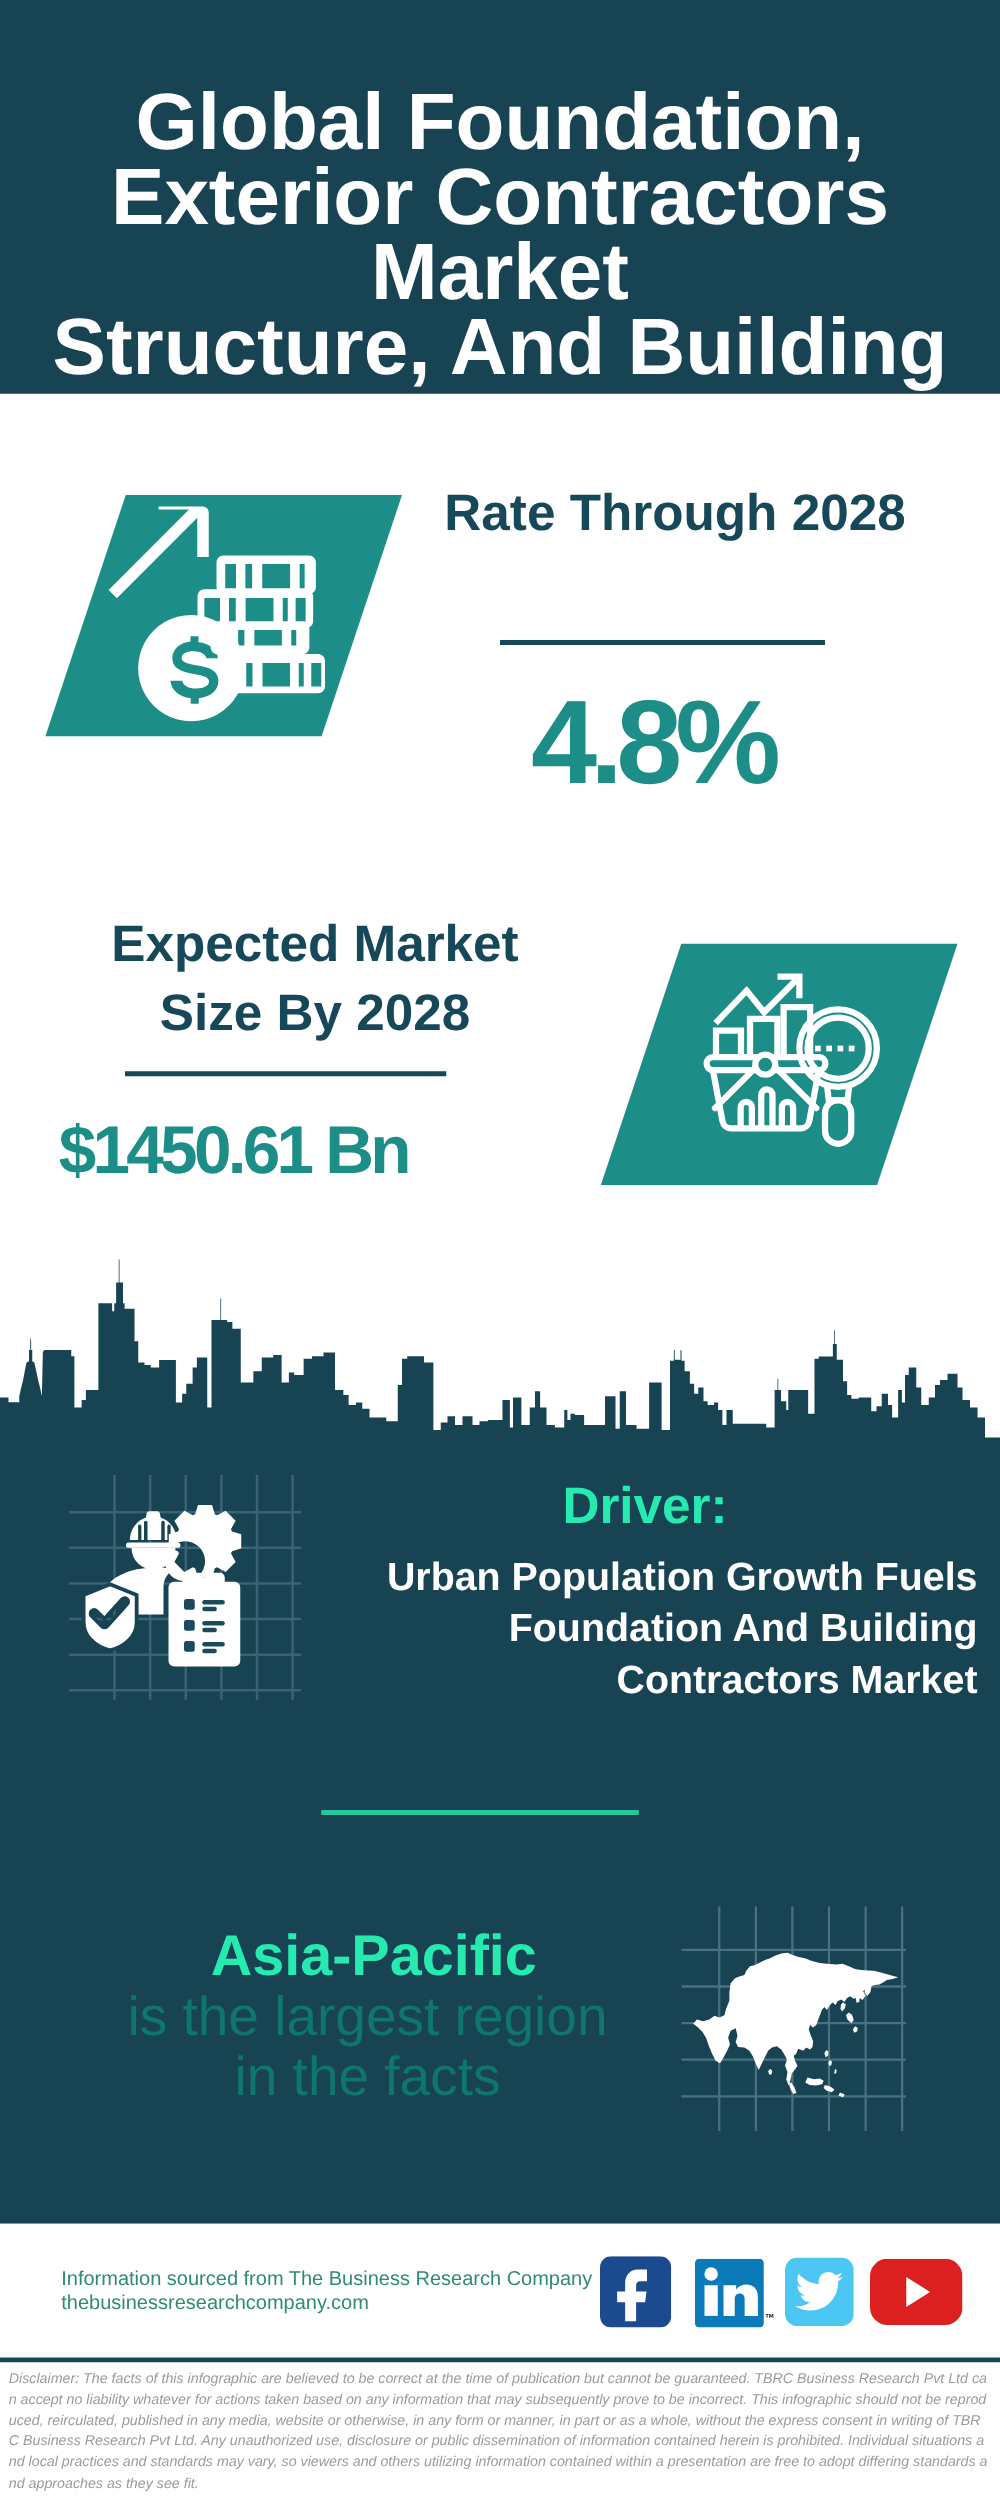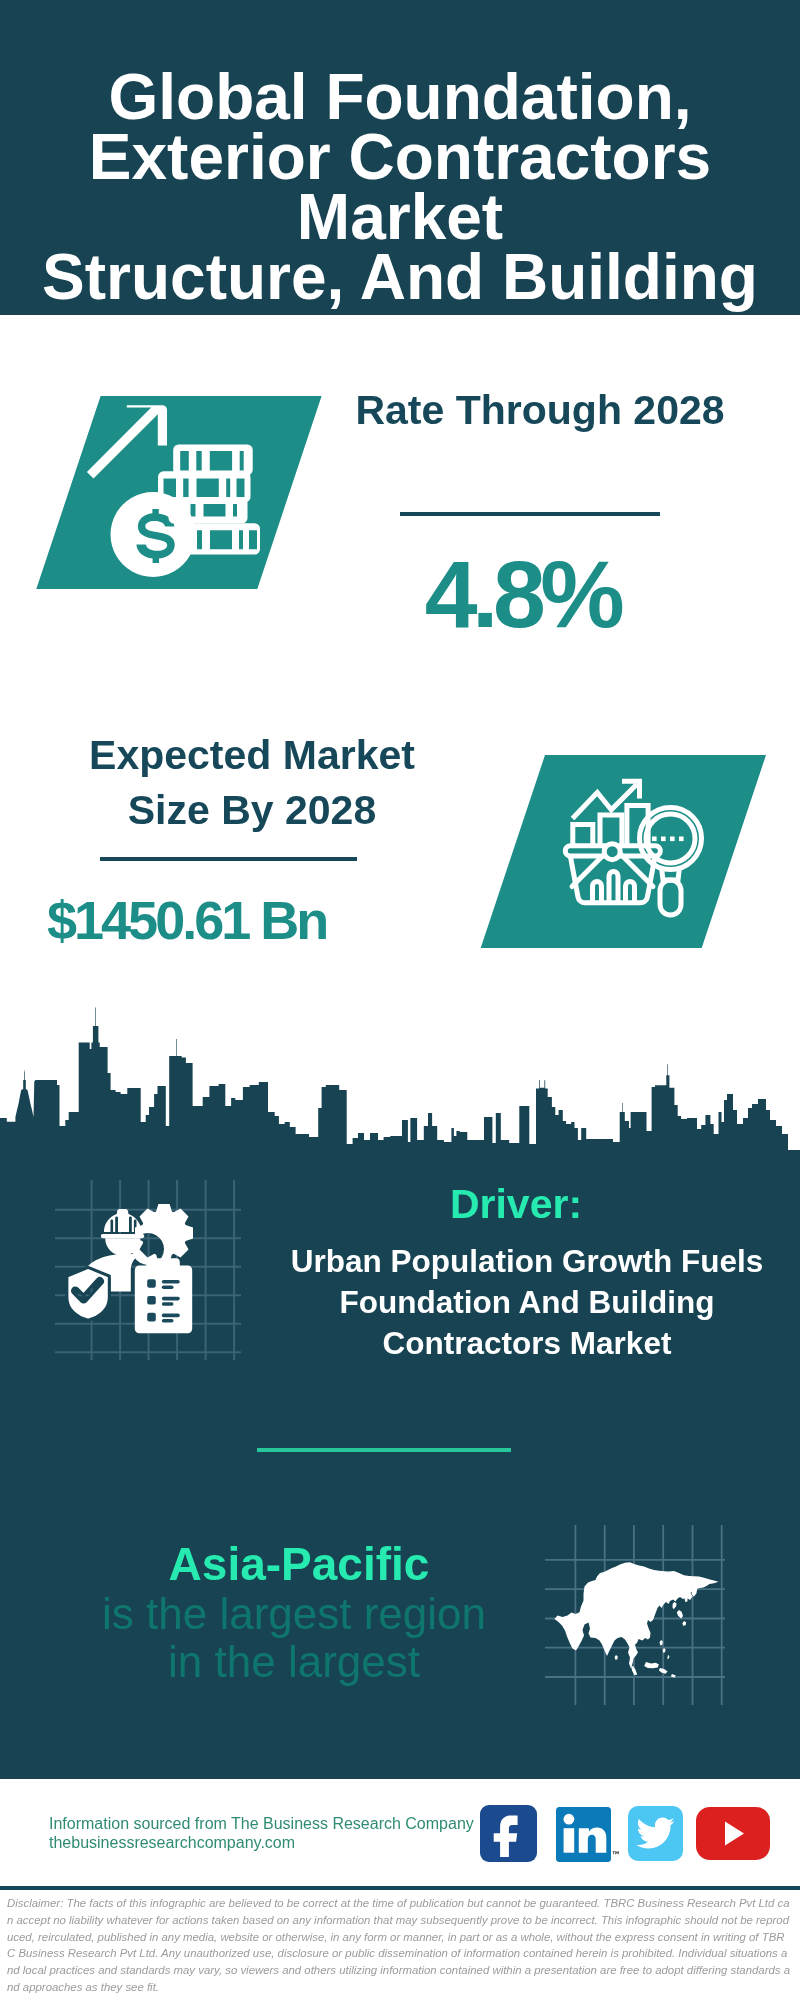--- a/index.html
+++ b/index.html
@@ -16,21 +16,21 @@
   .stat-label{position:absolute;color:#17485a;font-weight:bold;font-size:41px;line-height:55px;text-align:center;}
   .rule{position:absolute;height:4px;background:#17485a;}
   .stat-value{position:absolute;color:#1c8e87;font-weight:bold;font-size:95px;line-height:96px;text-align:center;letter-spacing:-5.5px;}
 
   
   .darkbody{position:absolute;left:0;top:1150px;width:800px;height:629px;background:#174353;}
   .skyline{position:absolute;left:0;top:1005px;width:800px;height:160px;}
 
   
   .driver-head{position:absolute;color:#26eab0;font-weight:bold;font-size:34px;line-height:40px;}
-  .driver-text{position:absolute;color:#ffffff;font-weight:bold;font-size:31.5px;line-height:41px;text-align:center;}
+  .driver-text{position:absolute;color:#ffffff;font-weight:bold;font-size:31.5px;line-height:41px;text-align:right;}
   .greenrule{position:absolute;height:4px;background:#26c79a;}
 
   
   .region-head{position:absolute;color:#26eab0;font-weight:bold;font-size:46px;line-height:48px;text-align:center;}
   .region-text{position:absolute;color:#0f766e;font-weight:normal;font-size:44px;line-height:48px;text-align:center;}
 
   
   .footer{position:absolute;left:0;top:1779px;width:800px;height:108px;background:#ffffff;}
   .foot-src{position:absolute;color:#2e8b74;font-size:16px;line-height:19px;margin-left:16px;}
   .social{position:absolute;}
@@ -179,21 +179,21 @@
     <div>Urban Population Growth Fuels</div>
     <div>Foundation And Building</div>
     <div>Contractors Market</div>
   </div>
 
   <div class="greenrule" style="left:257px;top:1448px;width:254px;"></div>
 
   <div class="region-head" style="left:49px;top:1540px;width:500px;">Asia-Pacific</div>
   <div class="region-text" style="left:44px;top:1590px;width:500px;">
     <div>is the largest region</div>
-    <div>in the largest</div>
+    <div>in the facts</div>
   </div>
 
   <svg style="position:absolute;left:545px;top:1525px;width:180px;height:180px;" viewBox="545 1525 180 180">
     <g stroke="#4a7183" stroke-width="1.8" fill="none">
       <path d="M575.4,1525 v180 M604.7,1525 v180 M633.9,1525 v180 M663.2,1525 v180 M692.5,1525 v180 M721.7,1525 v180"></path>
       <path d="M545,1559.9 h180 M545,1589.2 h180 M545,1618.5 h180 M545,1647.7 h180 M545,1677 h180"></path>
     </g>
     <g fill="#ffffff">
       <path d="M597.0,1576.5 L600.0,1573.0 L604.0,1572.0 L608.0,1570.0 L612.0,1568.0 L616.0,1566.5 L620.0,1564.5 L625.0,1562.8 L630.0,1562.2 L634.0,1564.0 L639.0,1565.5 L644.0,1566.5 L649.0,1568.5 L654.0,1570.0 L659.0,1570.8 L664.0,1571.2 L669.0,1571.5 L674.0,1571.0 L679.0,1573.0 L684.0,1575.2 L689.0,1576.0 L694.0,1576.3 L699.0,1576.5 L704.0,1577.8 L709.0,1579.2 L714.0,1580.5 L718.5,1581.8 L714.0,1583.2 L709.5,1584.0 L706.5,1586.0 L703.5,1587.5 L700.0,1588.0 L696.5,1589.0 L693.0,1590.5 L690.5,1593.0 L692.5,1596.5 L690.0,1600.0 L686.5,1597.8 L683.0,1599.0 L680.0,1597.0 L677.5,1598.5 L675.5,1601.5 L673.0,1599.5 L670.0,1601.0 L668.5,1604.0 L666.0,1602.0 L663.5,1604.5 L661.5,1608.0 L659.5,1605.5 L657.5,1608.0 L656.0,1612.0 L654.5,1616.0 L653.0,1620.0 L650.5,1622.0 L648.0,1620.0 L647.0,1623.5 L648.5,1628.0 L650.5,1633.0 L650.0,1637.5 L648.0,1639.5 L645.0,1638.0 L642.5,1640.5 L638.5,1639.0 L637.0,1643.0 L635.0,1644.5 L636.0,1648.5 L638.0,1652.5 L636.0,1655.5 L633.5,1658.5 L632.5,1663.5 L631.0,1668.5 L629.0,1663.5 L630.0,1657.5 L628.0,1652.5 L629.5,1647.5 L627.5,1643.5 L625.0,1639.5 L621.5,1637.0 L617.5,1638.0 L614.5,1640.5 L612.0,1645.5 L609.5,1650.5 L607.0,1656.0 L604.5,1650.5 L602.0,1644.5 L599.5,1640.5 L595.5,1638.0 L590.5,1637.5 L588.5,1633.5 L590.0,1628.5 L588.5,1622.5 L584.5,1624.5 L582.5,1630.0 L584.0,1635.5 L581.5,1641.0 L578.5,1646.5 L576.0,1650.5 L572.5,1648.5 L569.5,1642.5 L567.0,1636.5 L565.0,1630.5 L562.0,1625.5 L558.5,1622.0 L554.5,1619.0 L557.5,1615.5 L562.5,1617.0 L567.5,1615.5 L571.5,1612.5 L575.5,1614.0 L579.5,1612.2 L581.0,1606.5 L583.5,1600.5 L583.5,1593.5 L584.5,1586.5 L588.0,1582.5 L592.0,1581.0 L595.5,1580.0 Z"></path>
       <path d="

